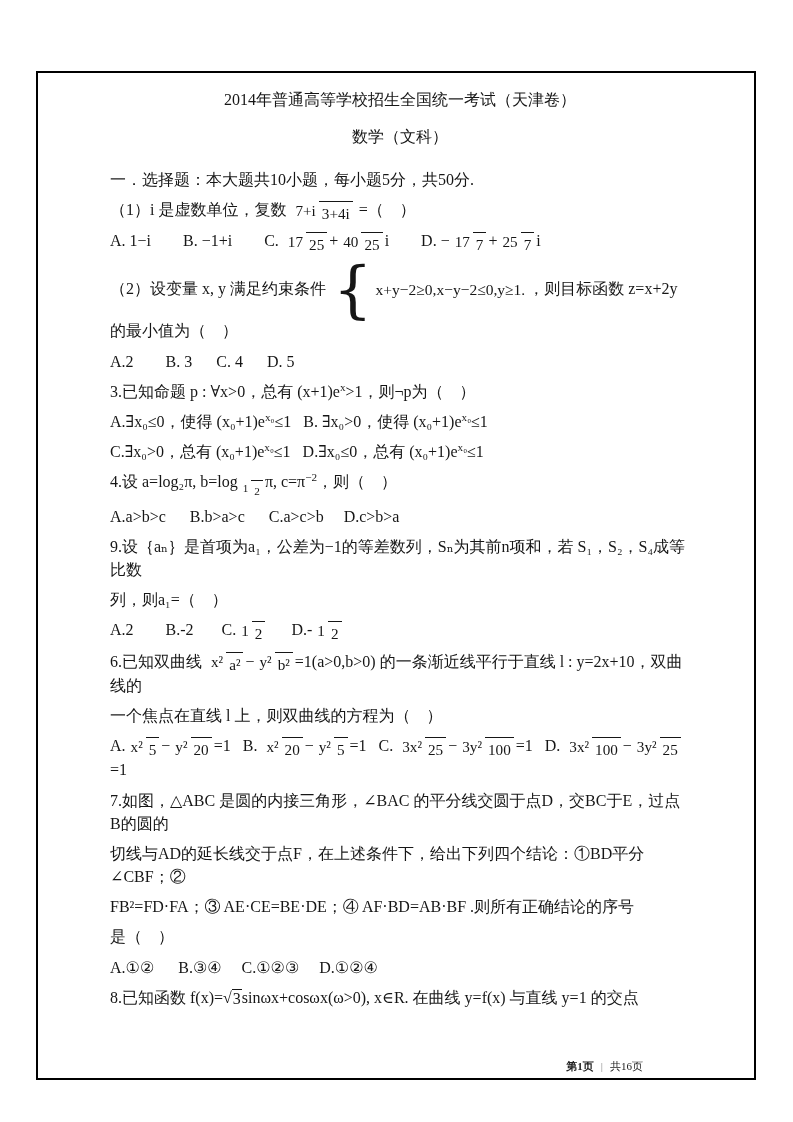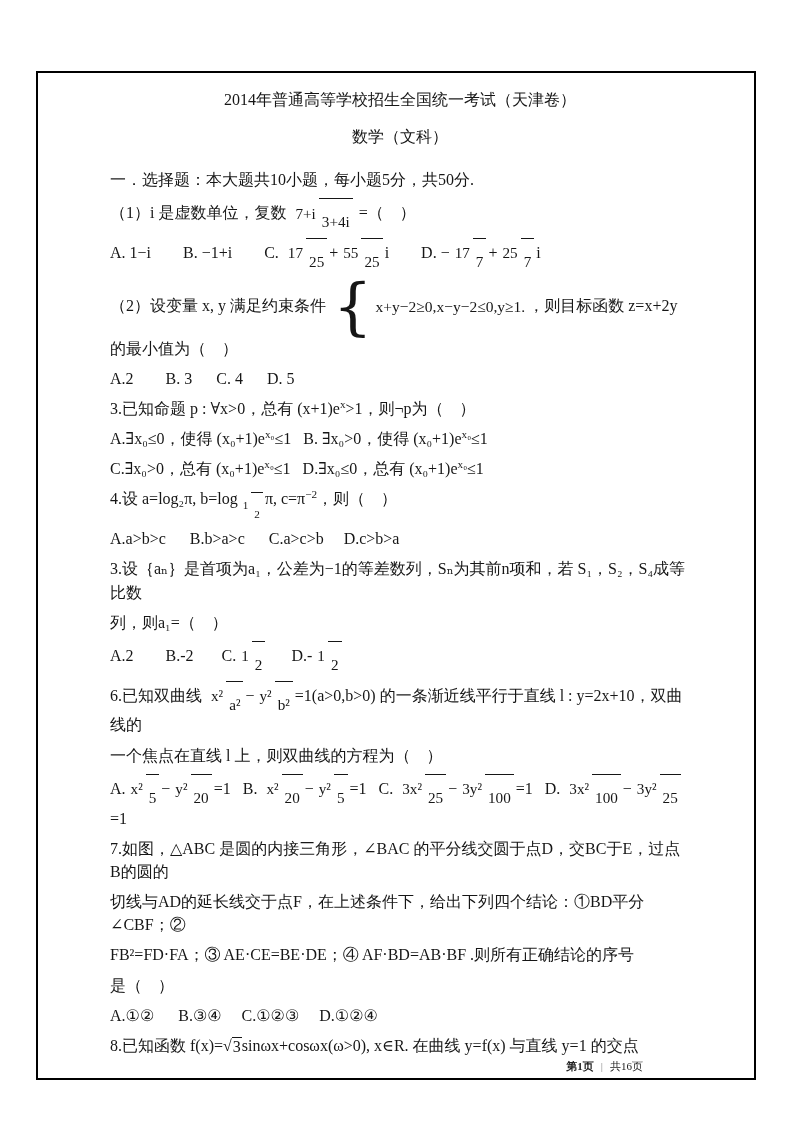--- a/index.html
+++ b/index.html
@@ -19,21 +19,21 @@
   .doc-title  { text-align: center; margin: 0 0 16px 0; font-size: 16px; font-weight: normal; }
   .doc-subtitle { text-align: center; margin: 16px 0 20px 0; font-size: 16px; font-weight: normal; }
   .line { margin: 7px 0; line-height: 1.45; white-space: pre-wrap; }
   .sup { font-size: 0.7em; vertical-align: super; line-height: 0; }
   .sub { font-size: 0.7em; vertical-align: sub; line-height: 0; }
   .frac {
     display: inline-flex; flex-direction: row; align-items: center;
     vertical-align: middle; line-height: 1.1; margin: 0 2px; font-size: 0.95em;
   }
   .frac > .num { padding: 0 3px 1px; }
-  .frac > .den { padding: 15px 3px 0; border-top: 1px solid currentColor; }
+  .frac > .den { padding: 4px 3px 0; border-top: 1px solid currentColor; }
   .sub .frac { font-size: 1em; }
   .sqrt { display: inline-flex; }
   .sqrt > .rad { align-self: flex-start; line-height: 1.15; }
   .sqrt > .radicand { border-top: 1px solid currentColor; line-height: 1.15; padding: 0 1px; }
   .cases { display: inline-flex; align-items: center; vertical-align: middle; margin: 0 3px; }
   .cases > .brace {
     font-size: 62px; line-height: 0.95; font-weight: 300; margin-right: 3px;
     font-family: "DejaVu Serif", serif;
   }
   .cases-col { display: inline-flex; flex-direction: row; align-items: center; line-height: 1.55; font-size: 0.97em; }
@@ -45,29 +45,29 @@
 <body>
 
 <div class="frame"></div>
 
 <div class="content">
   <div class="doc-title">2014年普通高等学校招生全国统一考试（天津卷）</div>
   <div class="doc-subtitle">数学（文科）</div>
   <div id="lines">
       <div class="line">一．选择题：本大题共10小题，每小题5分，共50分.</div>
       <div class="line">（1）i 是虚数单位，复数 <span class="frac"><span class="num">7+i</span><span class="den">3+4i</span></span> =（　）</div>
-      <div class="line">A. 1−i        B. −1+i        C. <span class="frac"><span class="num">17</span><span class="den">25</span></span>+<span class="frac"><span class="num">55</span><span class="den">25</span></span>i        D. −<span class="frac"><span class="num">17</span><span class="den">7</span></span>+<span class="frac"><span class="num">25</span><span class="den">7</span></span>i</div>
+      <div class="line">A. 1−i        B. −1+i        C. <span class="frac"><span class="num">17</span><span class="den">25</span></span>+<span class="frac"><span class="num">40</span><span class="den">25</span></span>i        D. −<span class="frac"><span class="num">17</span><span class="den">7</span></span>+<span class="frac"><span class="num">25</span><span class="den">7</span></span>i</div>
       <div class="line">（2）设变量 x, y 满足约束条件 <span class="cases"><span class="brace">{</span><span class="cases-col"><span class="cases-row">x+y−2≥0,</span><span class="cases-row">x−y−2≤0,</span><span class="cases-row">y≥1.</span></span></span>，则目标函数 z=x+2y 的最小值为（　）</div>
       <div class="line">A.2        B. 3      C. 4      D. 5</div>
       <div class="line">3.已知命题 p : ∀x&gt;0，总有 (x+1)e<span class="sup">x</span>&gt;1，则¬p为（　）</div>
       <div class="line">A.∃x₀≤0，使得 (x₀+1)e<span class="sup">x₀</span>≤1   B. ∃x₀&gt;0，使得 (x₀+1)e<span class="sup">x₀</span>≤1</div>
       <div class="line">C.∃x₀&gt;0，总有 (x₀+1)e<span class="sup">x₀</span>≤1   D.∃x₀≤0，总有 (x₀+1)e<span class="sup">x₀</span>≤1</div>
       <div class="line">4.设 a=log₂π, b=log<span class="sub"><span class="frac"><span class="num">1</span><span class="den">2</span></span></span>π, c=π<span class="sup">−2</span>，则（　）</div>
       <div class="line">A.a&gt;b&gt;c      B.b&gt;a&gt;c      C.a&gt;c&gt;b     D.c&gt;b&gt;a</div>
-      <div class="line">3.设｛aₙ｝是首项为a₁，公差为−1的等差数列，Sₙ为其前n项和，若 S₁，S₂，S₄成等比数</div>
+      <div class="line">9.设｛aₙ｝是首项为a₁，公差为−1的等差数列，Sₙ为其前n项和，若 S₁，S₂，S₄成等比数</div>
       <div class="line">列，则a₁=（　）</div>
       <div class="line">A.2        B.-2       C.<span class="frac"><span class="num">1</span><span class="den">2</span></span>      D.-<span class="frac"><span class="num">1</span><span class="den">2</span></span></div>
       <div class="line">6.已知双曲线 <span class="frac"><span class="num">x²</span><span class="den">a²</span></span>−<span class="frac"><span class="num">y²</span><span class="den">b²</span></span>=1(a&gt;0,b&gt;0) 的一条渐近线平行于直线 l : y=2x+10，双曲线的</div>
       <div class="line">一个焦点在直线 l 上，则双曲线的方程为（　）</div>
       <div class="line">A.<span class="frac"><span class="num">x²</span><span class="den">5</span></span>−<span class="frac"><span class="num">y²</span><span class="den">20</span></span>=1   B. <span class="frac"><span class="num">x²</span><span class="den">20</span></span>−<span class="frac"><span class="num">y²</span><span class="den">5</span></span>=1   C. <span class="frac"><span class="num">3x²</span><span class="den">25</span></span>−<span class="frac"><span class="num">3y²</span><span class="den">100</span></span>=1   D. <span class="frac"><span class="num">3x²</span><span class="den">100</span></span>−<span class="frac"><span class="num">3y²</span><span class="den">25</span></span>=1</div>
       <div class="line">7.如图，△ABC 是圆的内接三角形，∠BAC 的平分线交圆于点D，交BC于E，过点B的圆的</div>
       <div class="line">切线与AD的延长线交于点F，在上述条件下，给出下列四个结论：①BD平分∠CBF；②</div>
       <div class="line">FB²=FD·FA；③ AE·CE=BE·DE；④ AF·BD=AB·BF .则所有正确结论的序号</div>
       <div class="line">是（　）</div>
       <div class="line">A.①②      B.③④     C.①②③     D.①②④</div>

